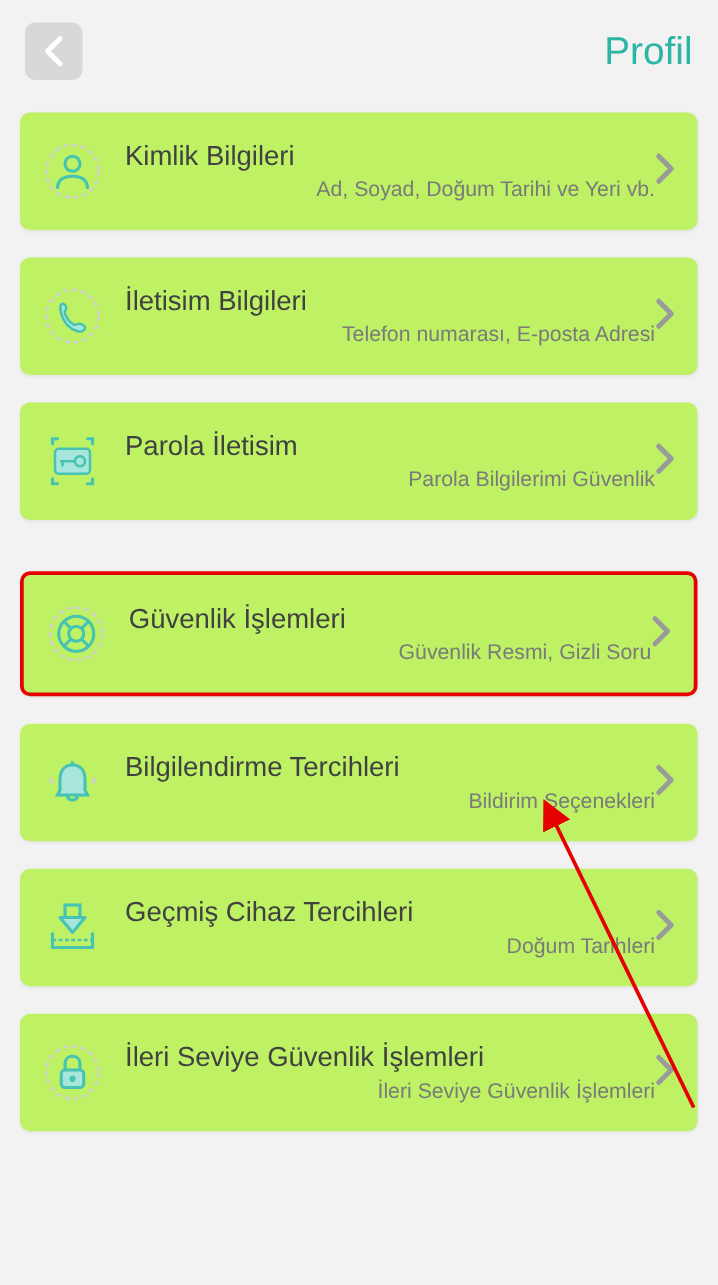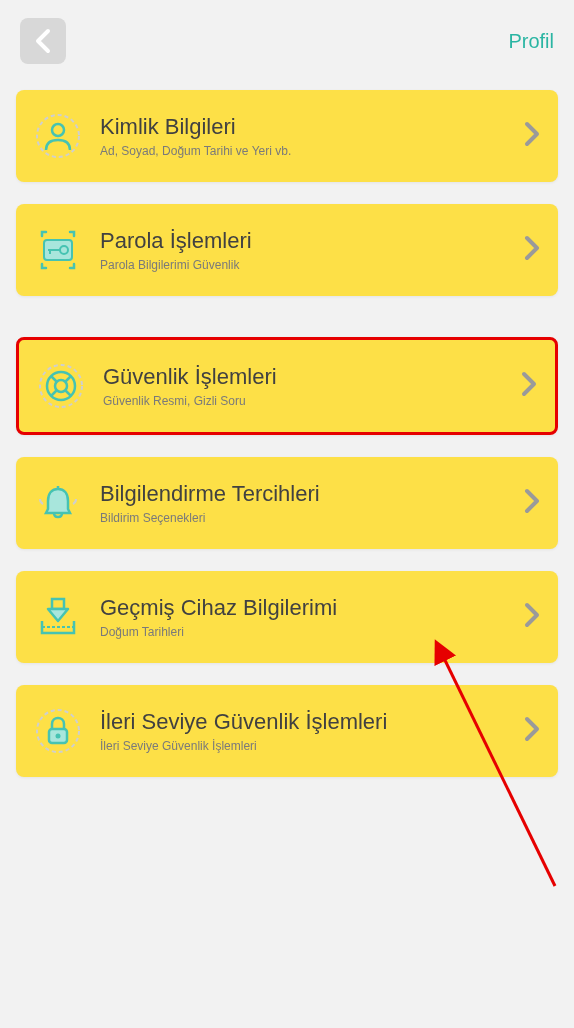--- a/index.html
+++ b/index.html
@@ -22,29 +22,29 @@
   height: 46px;
   background: #d8d8d8;
   border-radius: 8px;
   display: flex;
   align-items: center;
   justify-content: center;
   cursor: pointer;
 }
 .profile-link {
   color: #2bb5a3;
-  font-size: 20px;
+  font-size: 31px;
   font-weight: 500;
   cursor: pointer;
 }
 .list {
   padding: 8px 16px 0 16px;
 }
 .card {
-  background: #fde047;
+  background: #bef264;
   border-radius: 8px;
   box-shadow: 0 1px 3px rgba(0,0,0,0.06);
   margin-bottom: 22px;
   padding: 22px 18px;
   display: flex;
   align-items: center;
   cursor: pointer;
   position: relative;
 }
 .card.highlighted {
@@ -63,22 +63,23 @@
   flex: 1;
   padding-left: 18px;
 }
 .card-title {
   font-size: 22px;
   color: #414141;
   font-weight: 500;
   margin-bottom: 4px;
 }
 .card-subtitle {
-  font-size: 12px;
+  font-size: 17px;
   color: #7a7a7a;
+  text-align: right;
 }
 .chevron {
   flex-shrink: 0;
 }
 .arrow-annotation {
   position: absolute;
   left: 430px;
   top: 636px;
   pointer-events: none;
 }
@@ -109,33 +110,50 @@
       <div class="card-title">Kimlik Bilgileri</div>
       <div class="card-subtitle">Ad, Soyad, Doğum Tarihi ve Yeri vb.</div>
     </div>
     <div class="chevron">
       <svg width="16" height="26" viewBox="0 0 16 26">
           <polyline points="3,3 13,13 3,23" fill="none" stroke="#9a9a9a" stroke-width="4" stroke-linecap="round" stroke-linejoin="round"></polyline>
         </svg>
     </div>
   </div>
 
+  <div class="card">
+    <div class="card-icon">
+      <svg width="48" height="48" viewBox="0 0 48 48">
+        <circle cx="24" cy="24" r="21" fill="none" stroke="#cfcfcf" stroke-width="2" stroke-dasharray="4 3"></circle>
+        <path d="M16 14 C14 14 14 18 15 22 C17 30 22 34 28 36 C32 37 34 35 34 33 C34 31 30 30 29 30 C27 30 26 32 24 30 C21 28 19 25 18 22 C17 20 19 19 19 17 C19 15 17 14 16 14 Z" fill="#a8e6dc" stroke="#46c3b2" stroke-width="2"></path>
+      </svg>
+    </div>
+    <div class="card-text">
+      <div class="card-title">İletisim Bilgileri</div>
+      <div class="card-subtitle">Telefon numarası, E-posta Adresi</div>
+    </div>
+    <div class="chevron">
+      <svg width="16" height="26" viewBox="0 0 16 26">
+          <polyline points="3,3 13,13 3,23" fill="none" stroke="#9a9a9a" stroke-width="4" stroke-linecap="round" stroke-linejoin="round"></polyline>
+        </svg>
+    </div>
+  </div>
 
   <div class="card">
     <div class="card-icon">
       <svg width="48" height="48" viewBox="0 0 48 48">
         <path d="M8 10 L8 6 L12 6 M36 6 L40 6 L40 10 M40 38 L40 42 L36 42 M12 42 L8 42 L8 38" fill="none" stroke="#46c3b2" stroke-width="2.5" stroke-linecap="round"></path>
         <rect x="10" y="14" width="28" height="20" rx="3" fill="#a8e6dc" stroke="#46c3b2" stroke-width="2"></rect>
         <circle cx="30" cy="24" r="4" fill="none" stroke="#46c3b2" stroke-width="2"></circle>
         <line x1="26" y1="24" x2="14" y2="24" stroke="#46c3b2" stroke-width="2"></line>
         <line x1="16" y1="24" x2="16" y2="28" stroke="#46c3b2" stroke-width="2"></line>
       </svg>
     </div>
     <div class="card-text">
-      <div class="card-title">Parola İşlemleri</div>
+      <div class="card-title">Parola İletisim</div>
       <div class="card-subtitle">Parola Bilgilerimi Güvenlik</div>
     </div>
     <div class="chevron">
       <svg width="16" height="26" viewBox="0 0 16 26">
           <polyline points="3,3 13,13 3,23" fill="none" stroke="#9a9a9a" stroke-width="4" stroke-linecap="round" stroke-linejoin="round"></polyline>
         </svg>
     </div>
   </div>
 
   <div class="card highlighted">
@@ -185,21 +203,21 @@
   <div class="card">
     <div class="card-icon">
       <svg width="48" height="48" viewBox="0 0 48 48">
         <rect x="18" y="6" width="12" height="10" fill="none" stroke="#46c3b2" stroke-width="2.5"></rect>
         <polygon points="14,16 34,16 24,28" fill="#a8e6dc" stroke="#46c3b2" stroke-width="2.5" stroke-linejoin="round"></polygon>
         <path d="M8 28 L8 40 L40 40 L40 28" fill="none" stroke="#46c3b2" stroke-width="2.5"></path>
         <line x1="8" y1="34" x2="40" y2="34" stroke="#46c3b2" stroke-width="2" stroke-dasharray="3 2"></line>
       </svg>
     </div>
     <div class="card-text">
-      <div class="card-title">Geçmiş Cihaz Bilgilerimi</div>
+      <div class="card-title">Geçmiş Cihaz Tercihleri</div>
       <div class="card-subtitle">Doğum Tarihleri</div>
     </div>
     <div class="chevron">
       <svg width="16" height="26" viewBox="0 0 16 26">
           <polyline points="3,3 13,13 3,23" fill="none" stroke="#9a9a9a" stroke-width="4" stroke-linecap="round" stroke-linejoin="round"></polyline>
         </svg>
     </div>
   </div>
 
   <div class="card">

